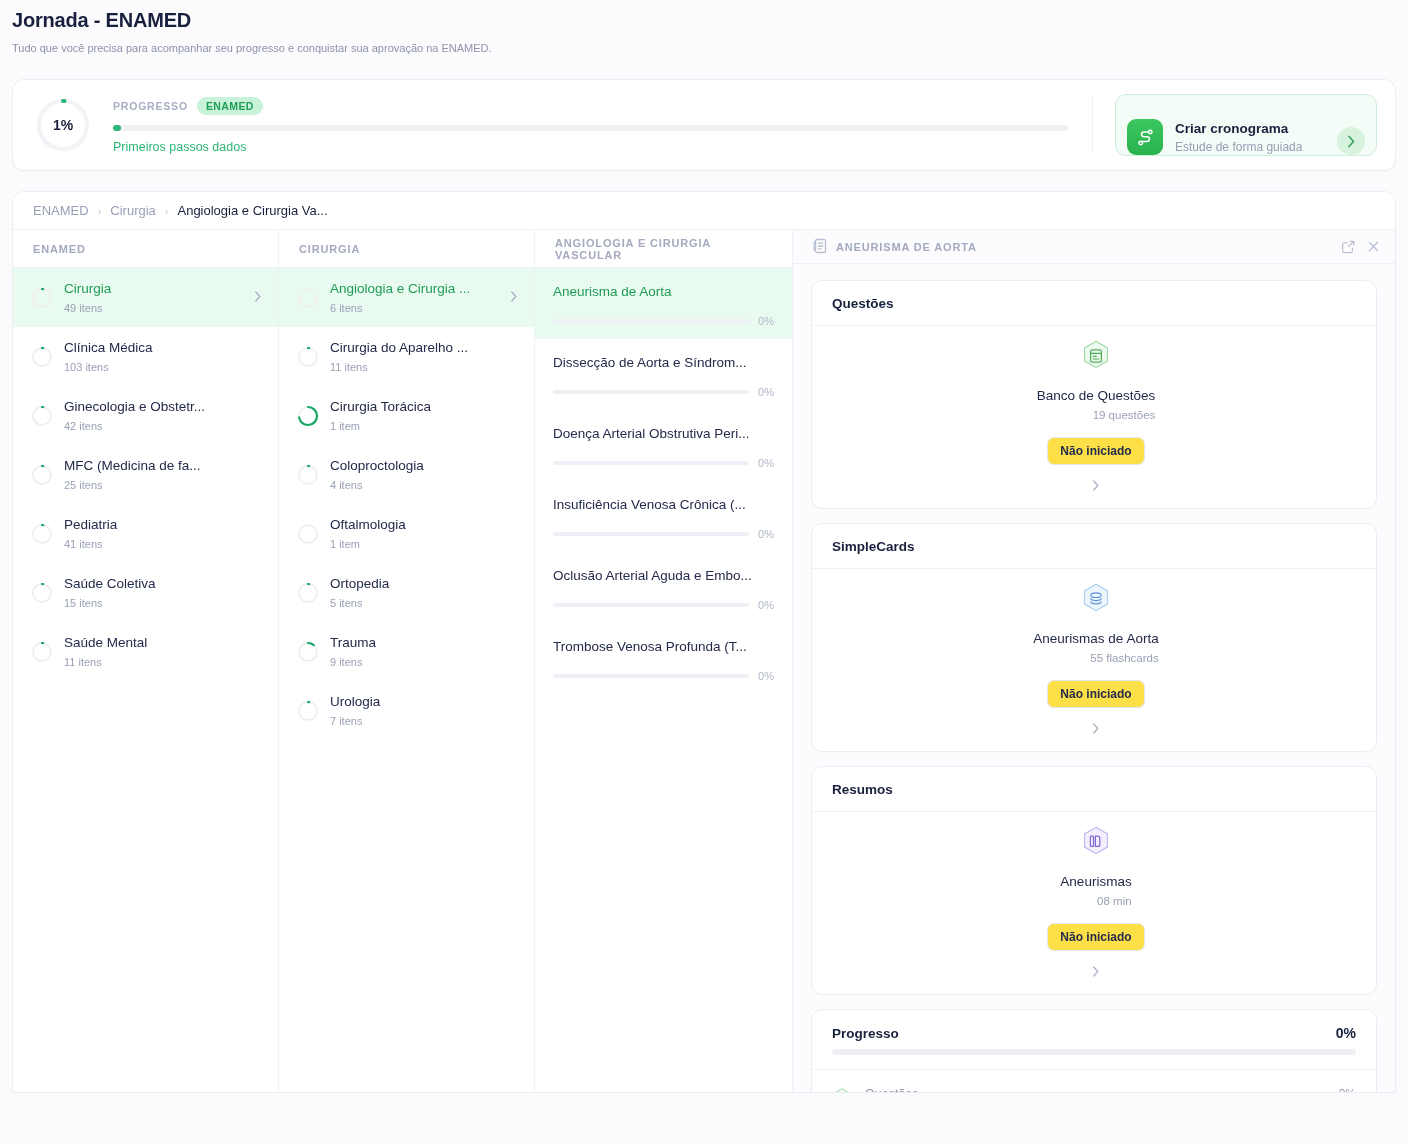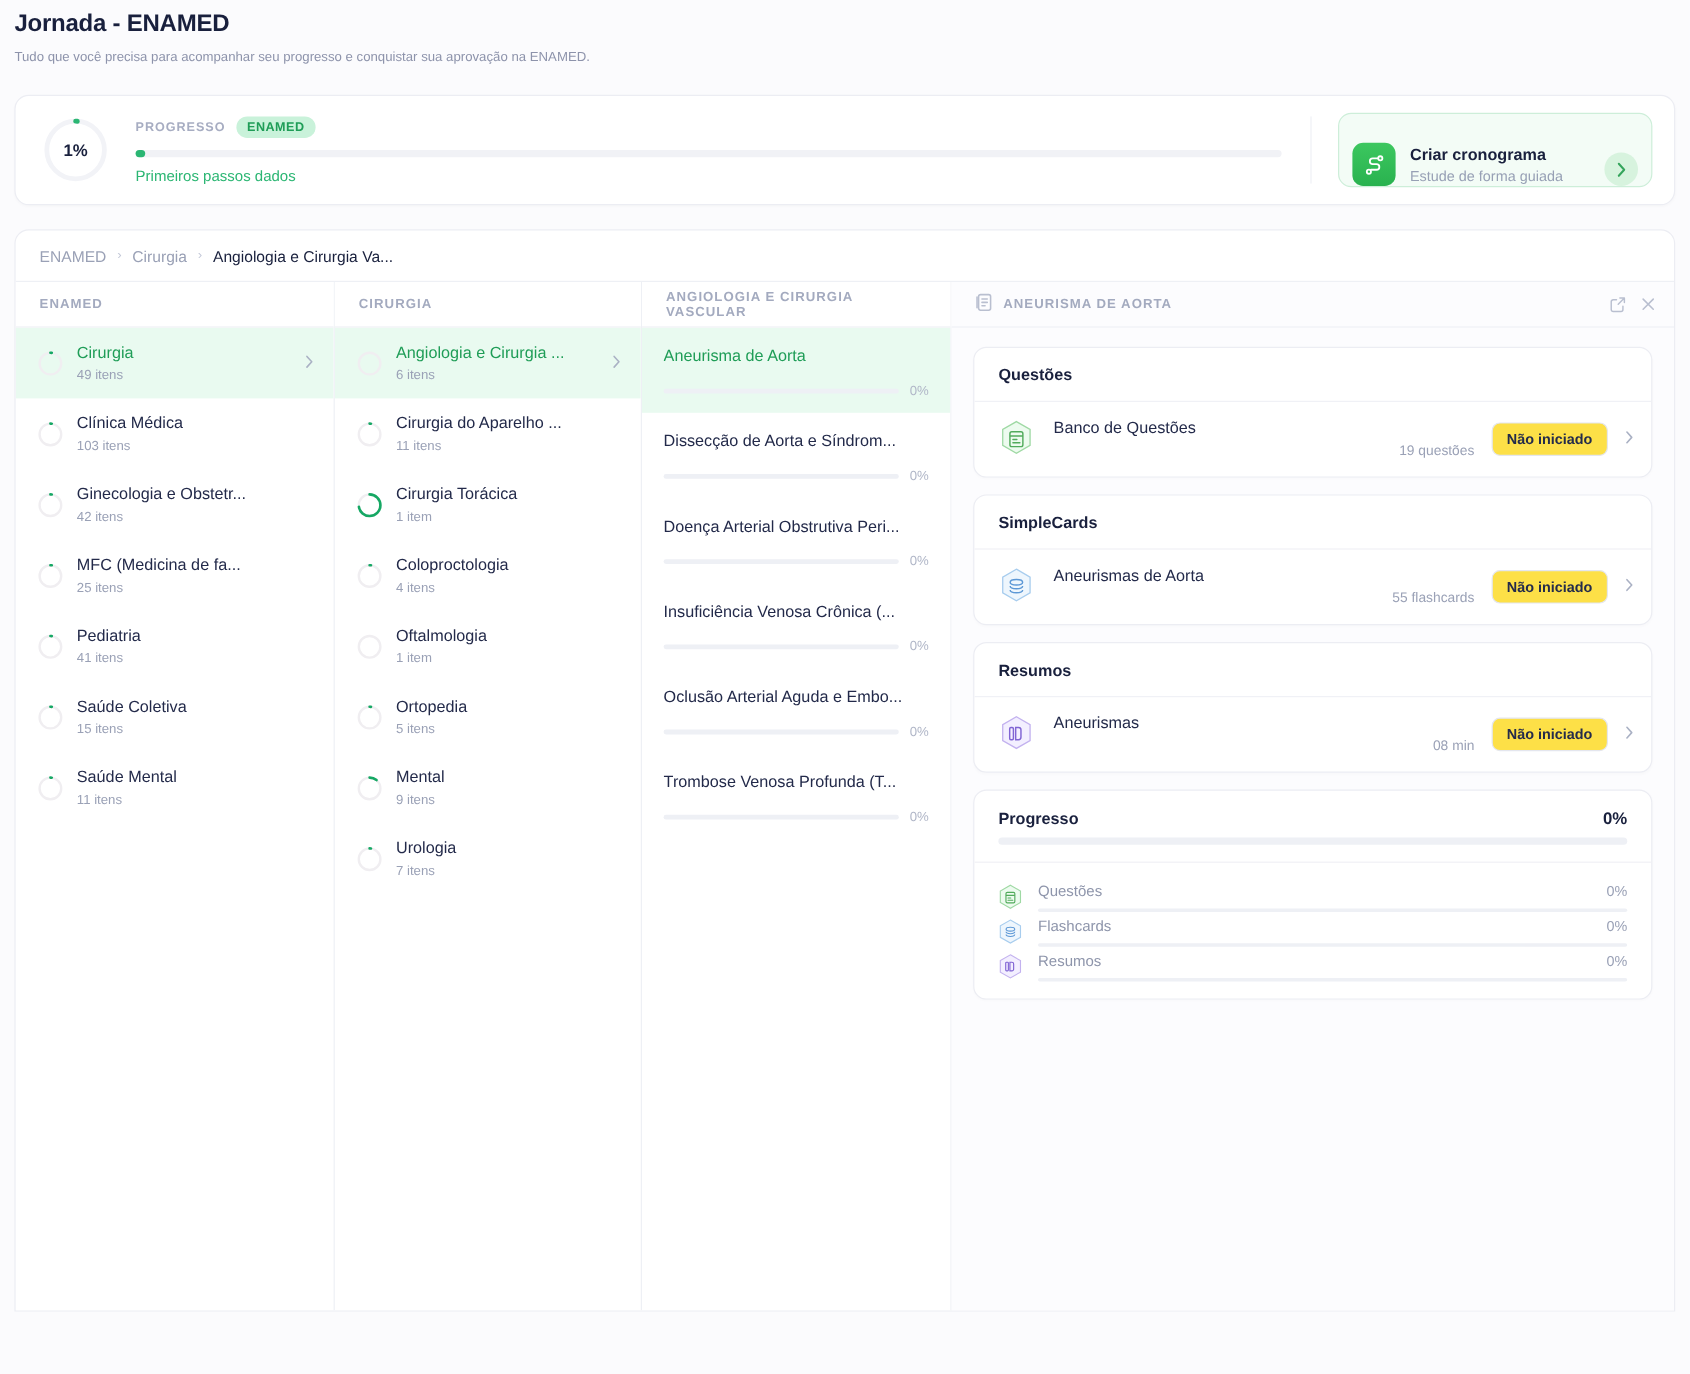--- a/index.html
+++ b/index.html
@@ -230,20 +230,21 @@
     display: flex; align-items: center; justify-content: space-between;
   }
   .dcard-head.noborder { border-bottom: none; padding-bottom: 8px; }
   .dcard-pct { font-size: 14px; font-weight: 700; color: #19203d; }
 
   .ditem {
     display: flex; align-items: center;
     padding: 13px 14px 13px 18px;
     gap: 14px;
     cursor: pointer;
+    flex-direction: column;
   }
   .hexico { width: 34px; height: 34px; flex: 0 0 auto; }
   .ditem-txt { flex: 1 1 auto; min-width: 0; }
   .ditem-title { font-size: 13.5px; color: #232a4a; line-height: 18px; }
   .ditem-sub { font-size: 11.5px; color: #9aa1b6; margin-top: 3px; line-height: 15px; text-align: right; }
   .badge {
     flex: 0 0 auto;
     border: 1px solid #e4e6ee;
     border-radius: 7px;
     padding: 6px 12px;
@@ -470,21 +471,21 @@
               <div class="row-title">Ortopedia</div>
               <div class="row-sub">5 itens</div>
             </div>
           </div>
           <div class="row">
             <span class="row-ring"><svg width="22" height="22" viewBox="0 0 22 22">
                 <circle cx="11" cy="11" r="9" fill="none" stroke="#f0eef1" stroke-width="2"></circle>
                 <circle cx="11" cy="11" r="9" fill="none" stroke="#16a864" stroke-width="2.2" stroke-linecap="round" stroke-dasharray="6.220353454107791 56.548667764616276" transform="rotate(-90 11 11)"></circle>
               </svg></span>
             <div class="row-txt">
-              <div class="row-title">Mental</div>
+              <div class="row-title">Trauma</div>
               <div class="row-sub">9 itens</div>
             </div>
           </div>
           <div class="row">
             <span class="row-ring"><svg width="22" height="22" viewBox="0 0 22 22">
                 <circle cx="11" cy="11" r="9" fill="none" stroke="#f0eef1" stroke-width="2"></circle>
                 <circle cx="11" cy="11" r="9" fill="none" stroke="#16a864" stroke-width="2.2" stroke-linecap="round" stroke-dasharray="1.2 56.548667764616276" transform="rotate(-90 11 11)"></circle>
               </svg></span>
             <div class="row-txt">
               <div class="row-title">Urologia</div>

